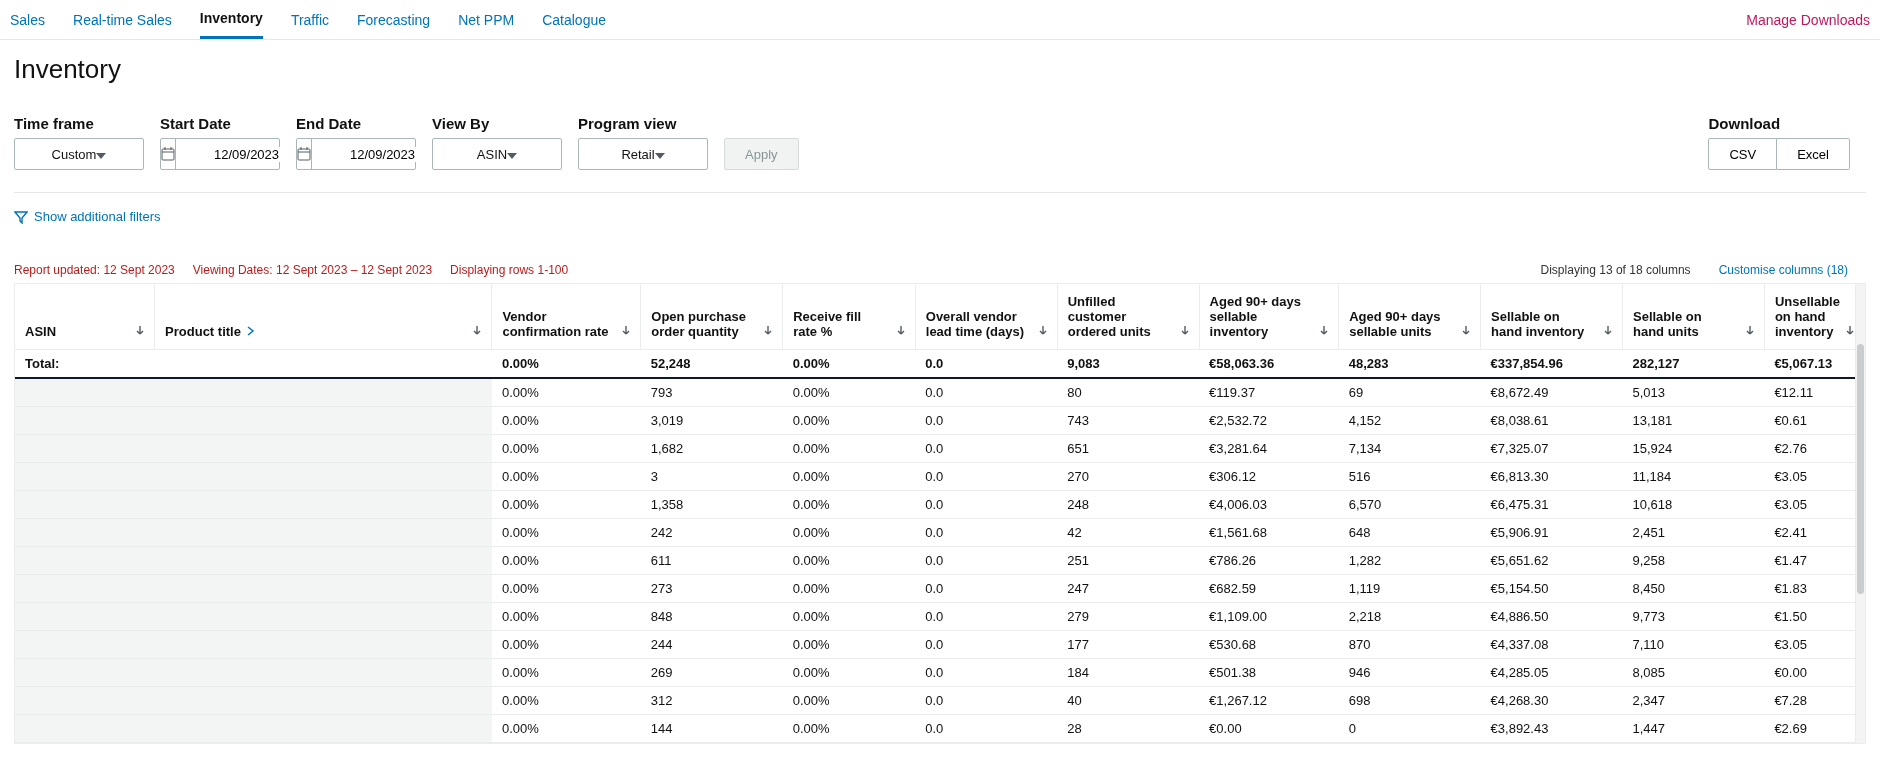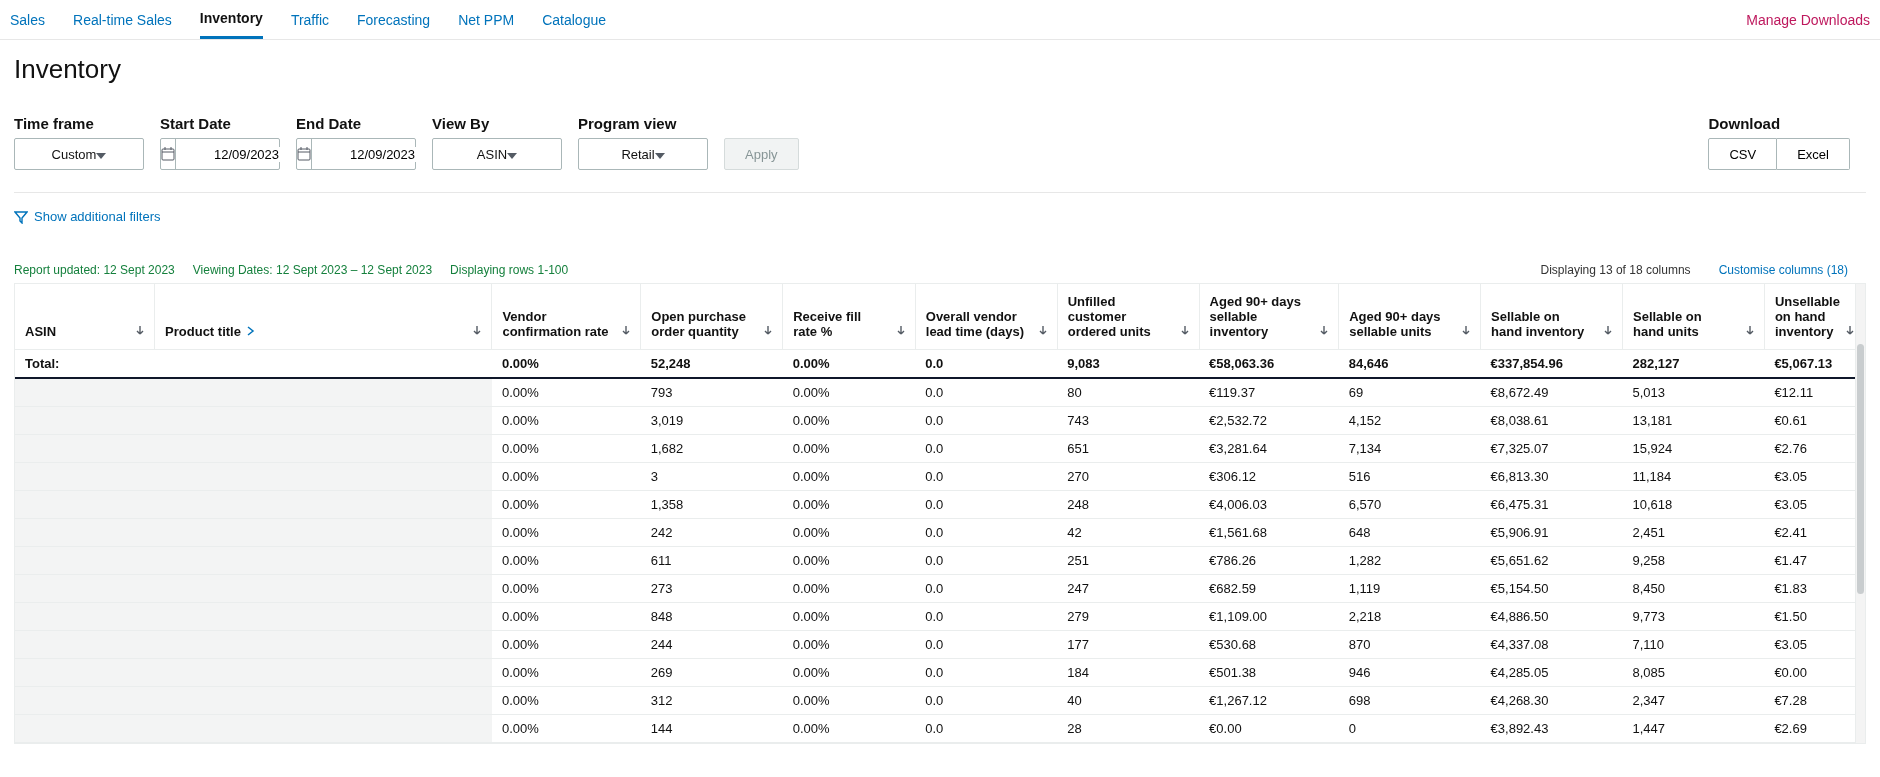--- a/index.html
+++ b/index.html
@@ -26,21 +26,21 @@
 .btn { height: 32px; border: 1px solid #aab7b8; border-radius: 2px; background: #fff; padding: 0 20px; cursor: pointer; font-size:13px; }
 .btn.disabled { background:#f1f3f3; color:#879596; border-color:#d5dbdb; cursor:not-allowed; }
 .btn-group { display:flex; }
 .btn-group .btn:first-child { border-top-right-radius:0; border-bottom-right-radius:0; }
 .btn-group .btn:last-child { border-top-left-radius:0; border-bottom-left-radius:0; border-left:none; }
 
 .addfilters { margin-top: 16px; color:#0073bb; cursor:pointer; font-size:13px; display:inline-flex; align-items:center; }
 .addfilters svg { margin-right: 6px; }
 
 .reportline { display:flex; align-items:center; margin-top: 36px; font-size:12px; }
-.reportline span { margin-right: 18px; color:#15803d; }
+.reportline span { margin-right: 18px; color:#b91c1c; }
 .reportline .spacer { flex:1; }
 .reportline .cols { color:#333; }
 .reportline .custom { color:#0073bb; cursor:pointer; margin-left:10px; }
 
 .table-wrap { margin-top:6px; border:1px solid #eaeded; position:relative; }
 table { border-collapse:collapse; width:100%; table-layout:fixed; font-size:13px; }
 thead th { background:#fff; border-bottom:1px solid #eaeded; border-right:1px solid #eaeded; vertical-align:bottom; padding:10px 30px 10px 10px; text-align:left; font-weight:700; position:relative; }
 tbody td { padding: 6px 10px; border-bottom:1px solid #eaeded; text-align:left; vertical-align:middle; white-space:nowrap; overflow:hidden; text-overflow:ellipsis; }
 tbody tr.total td { font-weight:700; border-bottom:2px solid #0f172a; }
 tbody td.blur { background:#f3f4f4; }
@@ -217,21 +217,21 @@
       <tbody id="tbody">
           <tr class="total">
             <td>Total:</td>
             <td></td>
             <td>0.00%</td>
             <td>52,248</td>
             <td>0.00%</td>
             <td>0.0</td>
             <td>9,083</td>
             <td>€58,063.36</td>
-            <td>84,646</td>
+            <td>48,283</td>
             <td>€337,854.96</td>
             <td>282,127</td>
             <td>€5,067.13</td>
           </tr>
           <tr>
             <td class="blur">&nbsp;</td>
             <td class="blur">&nbsp;</td>
             <td>0.00%</td>
             <td>793</td>
             <td>0.00%</td>

